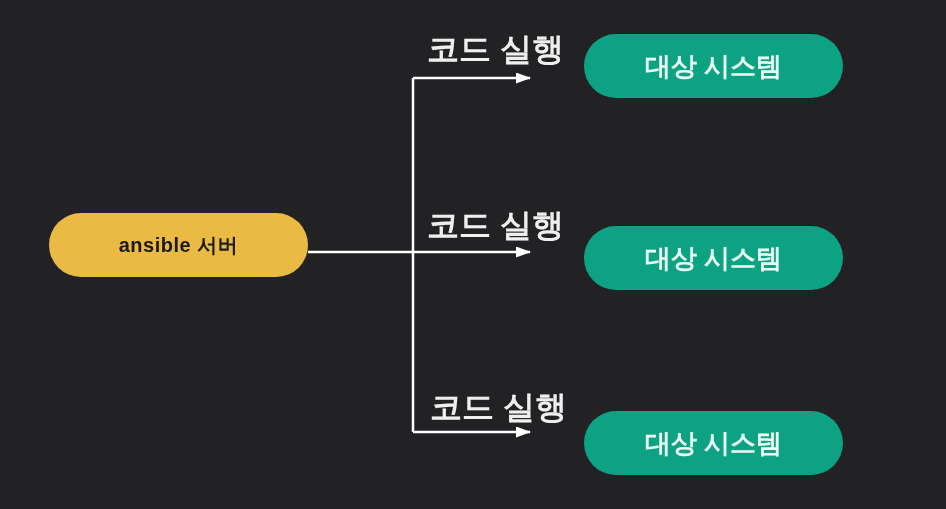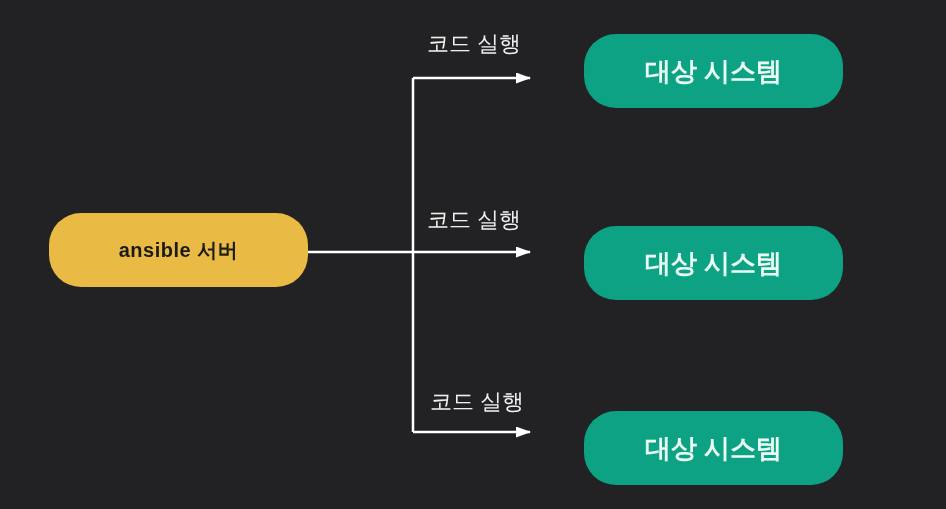--- a/index.html
+++ b/index.html
@@ -15,21 +15,21 @@
   html,body{margin:0;padding:0;background:var(--bg);}
   .canvas{
     position:relative;
     width:946px;height:509px;
     background:var(--bg);
     overflow:hidden;
     font-family:"Liberation Sans","DejaVu Sans",sans-serif;
   }
   .node{
     position:absolute;
-    width:259px;height:74px;
+    width:259px;height:64px;
     display:flex;align-items:center;justify-content:center;
     border-radius:32px;
     white-space:nowrap;
     user-select:none;
   }
   .node-source{
     left:49px;top:213px;
     background:var(--source_fill);
     color:var(--source_text);
     font-size:20px;font-weight:600;
@@ -53,21 +53,21 @@
     stroke-width:2.5;
     fill:none;
   }
   .connectors .arrowhead{
     fill:var(--edge);
     stroke:none;
   }
   .edge-label{
     position:absolute;
     color:var(--edge_label);
-    font-size:22px;font-weight:400;
+    font-size:32px;font-weight:700;
     line-height:1;
     white-space:nowrap;
     user-select:none;
   }
   .e1{left:427px;top:33px;}
   .e2{left:427px;top:209px;}
   .e3{left:430px;top:391px;}
 </style>
 </head>
 <body>

